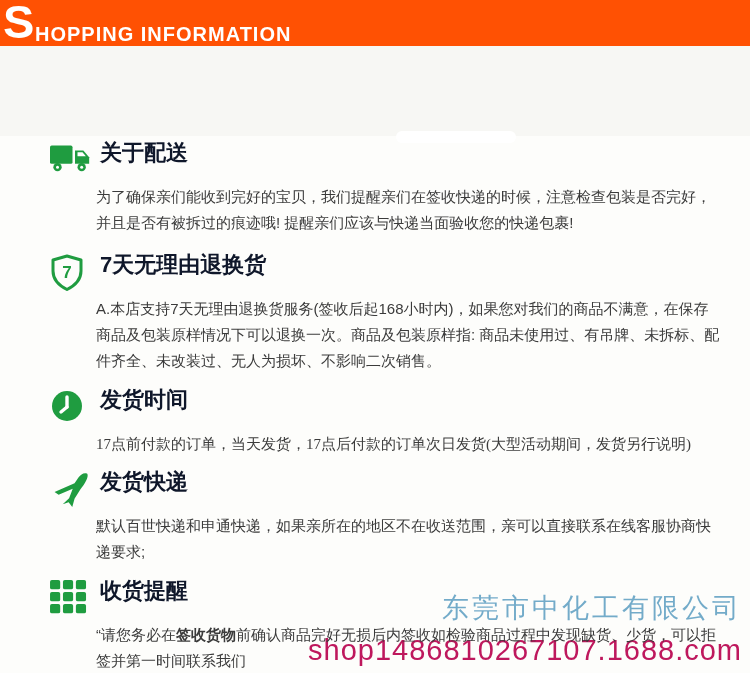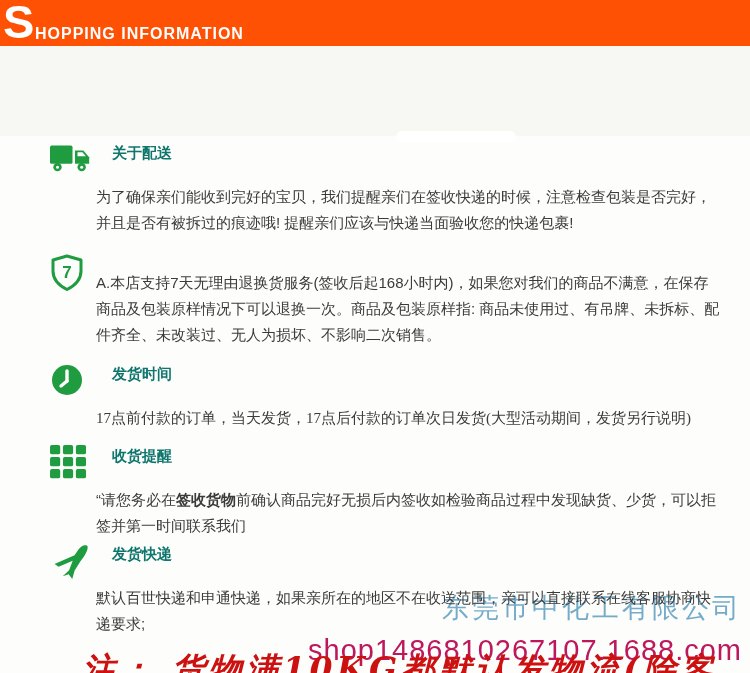--- a/index.html
+++ b/index.html
@@ -4,32 +4,32 @@
 <style>
   html,body{margin:0;padding:0;}
   body{width:750px;height:673px;overflow:hidden;background:#fdfdfb;
        font-family:"Liberation Sans","DejaVu Sans",sans-serif;}
   .page{position:relative;width:750px;height:673px;background:#fdfdfb;}
 
   
   .header{position:relative;height:46px;background:#ff5103;color:#fff;}
   .big-s{position:absolute;left:3px;top:-2px;font-size:47px;line-height:48px;font-weight:700;}
   .header-cn{position:absolute;left:35px;top:0px;font-size:26px;font-weight:700;letter-spacing:2px;line-height:28px;}
-  .header-en{position:absolute;left:35px;top:25px;font-size:16px;font-weight:700;letter-spacing:1px;line-height:18px;}
+  .header-en{position:absolute;left:35px;top:25px;font-size:20px;font-weight:700;letter-spacing:1px;line-height:18px;}
 
   
   .top-strip{position:relative;height:90px;background:#f7f7f4;}
   .blob{position:absolute;left:396px;top:85px;width:120px;height:12px;background:#fff;border-radius:8px;}
 
   
   .main{position:relative;padding:4px 28px 0 50px;z-index:2;}
   .info-section{display:flex;align-items:flex-start;}
   .icon-col{width:46px;flex:0 0 46px;padding-top:2px;}
   .content{flex:1;}
-  .sec-title{margin:0 0 2px 16px;font-size:15px;font-weight:700;color:#0f766e;line-height:26px;}
+  .sec-title{margin:0 0 2px 4px;font-size:22px;font-weight:700;color:#0f172a;line-height:26px;}
   .content p{margin:18px 0 0 0;font-size:15px;color:#3b3b3b;line-height:26px;}
   .content p.gap{margin-top:10px;}
   .s1{margin-bottom:16px;}
   .s2{margin-bottom:13px;}
   .s3{margin-bottom:12px;font-family:Liberation Serif, serif;}
   .s4{margin-bottom:13px;}
   .s5{margin-bottom:2px;}
   .bold-seg{font-weight:700;}
 
   
@@ -80,35 +80,48 @@
     </div>
 
     <div class="info-section s2">
       <div class="icon-col">
         <svg class="icon-svg" width="34" height="38" viewBox="0 0 34 38">
           <path d="M17 2 L31 6 V17 C31 26 25 31.5 17 35.5 C9 31.5 3 26 3 17 V6 Z" fill="none" stroke="#1f9c40" stroke-width="3" stroke-linejoin="round"></path>
           <text x="17" y="24" text-anchor="middle" font-size="17" font-weight="bold" fill="#1f9c40" font-family="Liberation Sans, sans-serif">7</text>
         </svg>
       </div>
       <div class="content">
+        <h3 class="sec-title">7天无理由退换货</h3>
         <p>A.本店支持7天无理由退换货服务(签收后起168小时内)，如果您对我们的商品不满意，在保存商品及包装原样情况下可以退换一次。商品及包装原样指: 商品未使用过、有吊牌、未拆标、配件齐全、未改装过、无人为损坏、不影响二次销售。</p>
       </div>
     </div>
 
     <div class="info-section s3">
       <div class="icon-col">
         <svg class="icon-svg" width="34" height="34" viewBox="0 0 34 34">
           <circle cx="17" cy="17" r="15" fill="#1f9c40"></circle>
           <line x1="17" y1="8" x2="17" y2="18" stroke="#fff" stroke-width="3.4" stroke-linecap="round"></line>
           <line x1="17" y1="18" x2="11" y2="23" stroke="#fff" stroke-width="3.4" stroke-linecap="round"></line>
         </svg>
       </div>
       <div class="content">
         <h3 class="sec-title">发货时间</h3>
         <p>17点前付款的订单，当天发货，17点后付款的订单次日发货(大型活动期间，发货另行说明)</p>
+      </div>
+    </div>
+
+    <div class="info-section s4">
+      <div class="icon-col">
+        <svg class="icon-svg" width="40" height="40" viewBox="0 0 44 44">
+          <path d="M41 3 C37.5 1.5 34 3.5 31.5 7 L27 13.5 L5 23 L9.5 26 L25 19.5 L21 30 L14 36.5 L20.5 34.5 L24.5 39.5 L27 30.5 L33.5 20 C38 14.5 43 6.5 41 3 Z" fill="#1f9c40"></path>
+        </svg>
+      </div>
+      <div class="content">
+        <h3 class="sec-title">发货快递</h3>
+        <p>默认百世快递和申通快递，如果亲所在的地区不在收送范围，亲可以直接联系在线客服协商快递要求;</p>
       </div>
     </div>
 
     <div class="info-section s5">
       <div class="icon-col">
         <svg class="icon-svg" width="37" height="36" viewBox="0 0 40 39">
           <g fill="#1f9c40">
             <rect x="0" y="0" width="11" height="10" rx="2"></rect>
               <rect x="14" y="0" width="11" height="10" rx="2"></rect>
               <rect x="28" y="0" width="11" height="10" rx="2"></rect>
@@ -120,32 +133,20 @@
               <rect x="28" y="26" width="11" height="10" rx="2"></rect>
           </g>
         </svg>
       </div>
       <div class="content">
         <h3 class="sec-title">收货提醒</h3>
         <p><span>“请您务必在</span><span class="bold-seg">签收货物</span><span>前确认商品完好无损后内签收如检验商品过程中发现缺货、少货，可以拒签并第一时间联系我们</span></p>
       </div>
     </div>
 
-    <div class="info-section s4">
-      <div class="icon-col">
-        <svg class="icon-svg" width="40" height="40" viewBox="0 0 44 44">
-          <path d="M41 3 C37.5 1.5 34 3.5 31.5 7 L27 13.5 L5 23 L9.5 26 L25 19.5 L21 30 L14 36.5 L20.5 34.5 L24.5 39.5 L27 30.5 L33.5 20 C38 14.5 43 6.5 41 3 Z" fill="#1f9c40"></path>
-        </svg>
-      </div>
-      <div class="content">
-        <h3 class="sec-title">发货快递</h3>
-        <p>默认百世快递和申通快递，如果亲所在的地区不在收送范围，亲可以直接联系在线客服协商快递要求;</p>
-      </div>
-    </div>
-
   </div>
 
   <div class="notice">注： 货物满10KG都默认发物流(除客户要求外)</div>
 
   <div class="wm-company">东莞市中化工有限公司</div>
   <div class="wm-shop">shop1486810267107.1688.com</div>
 
 </div>
 
 </body></html>

